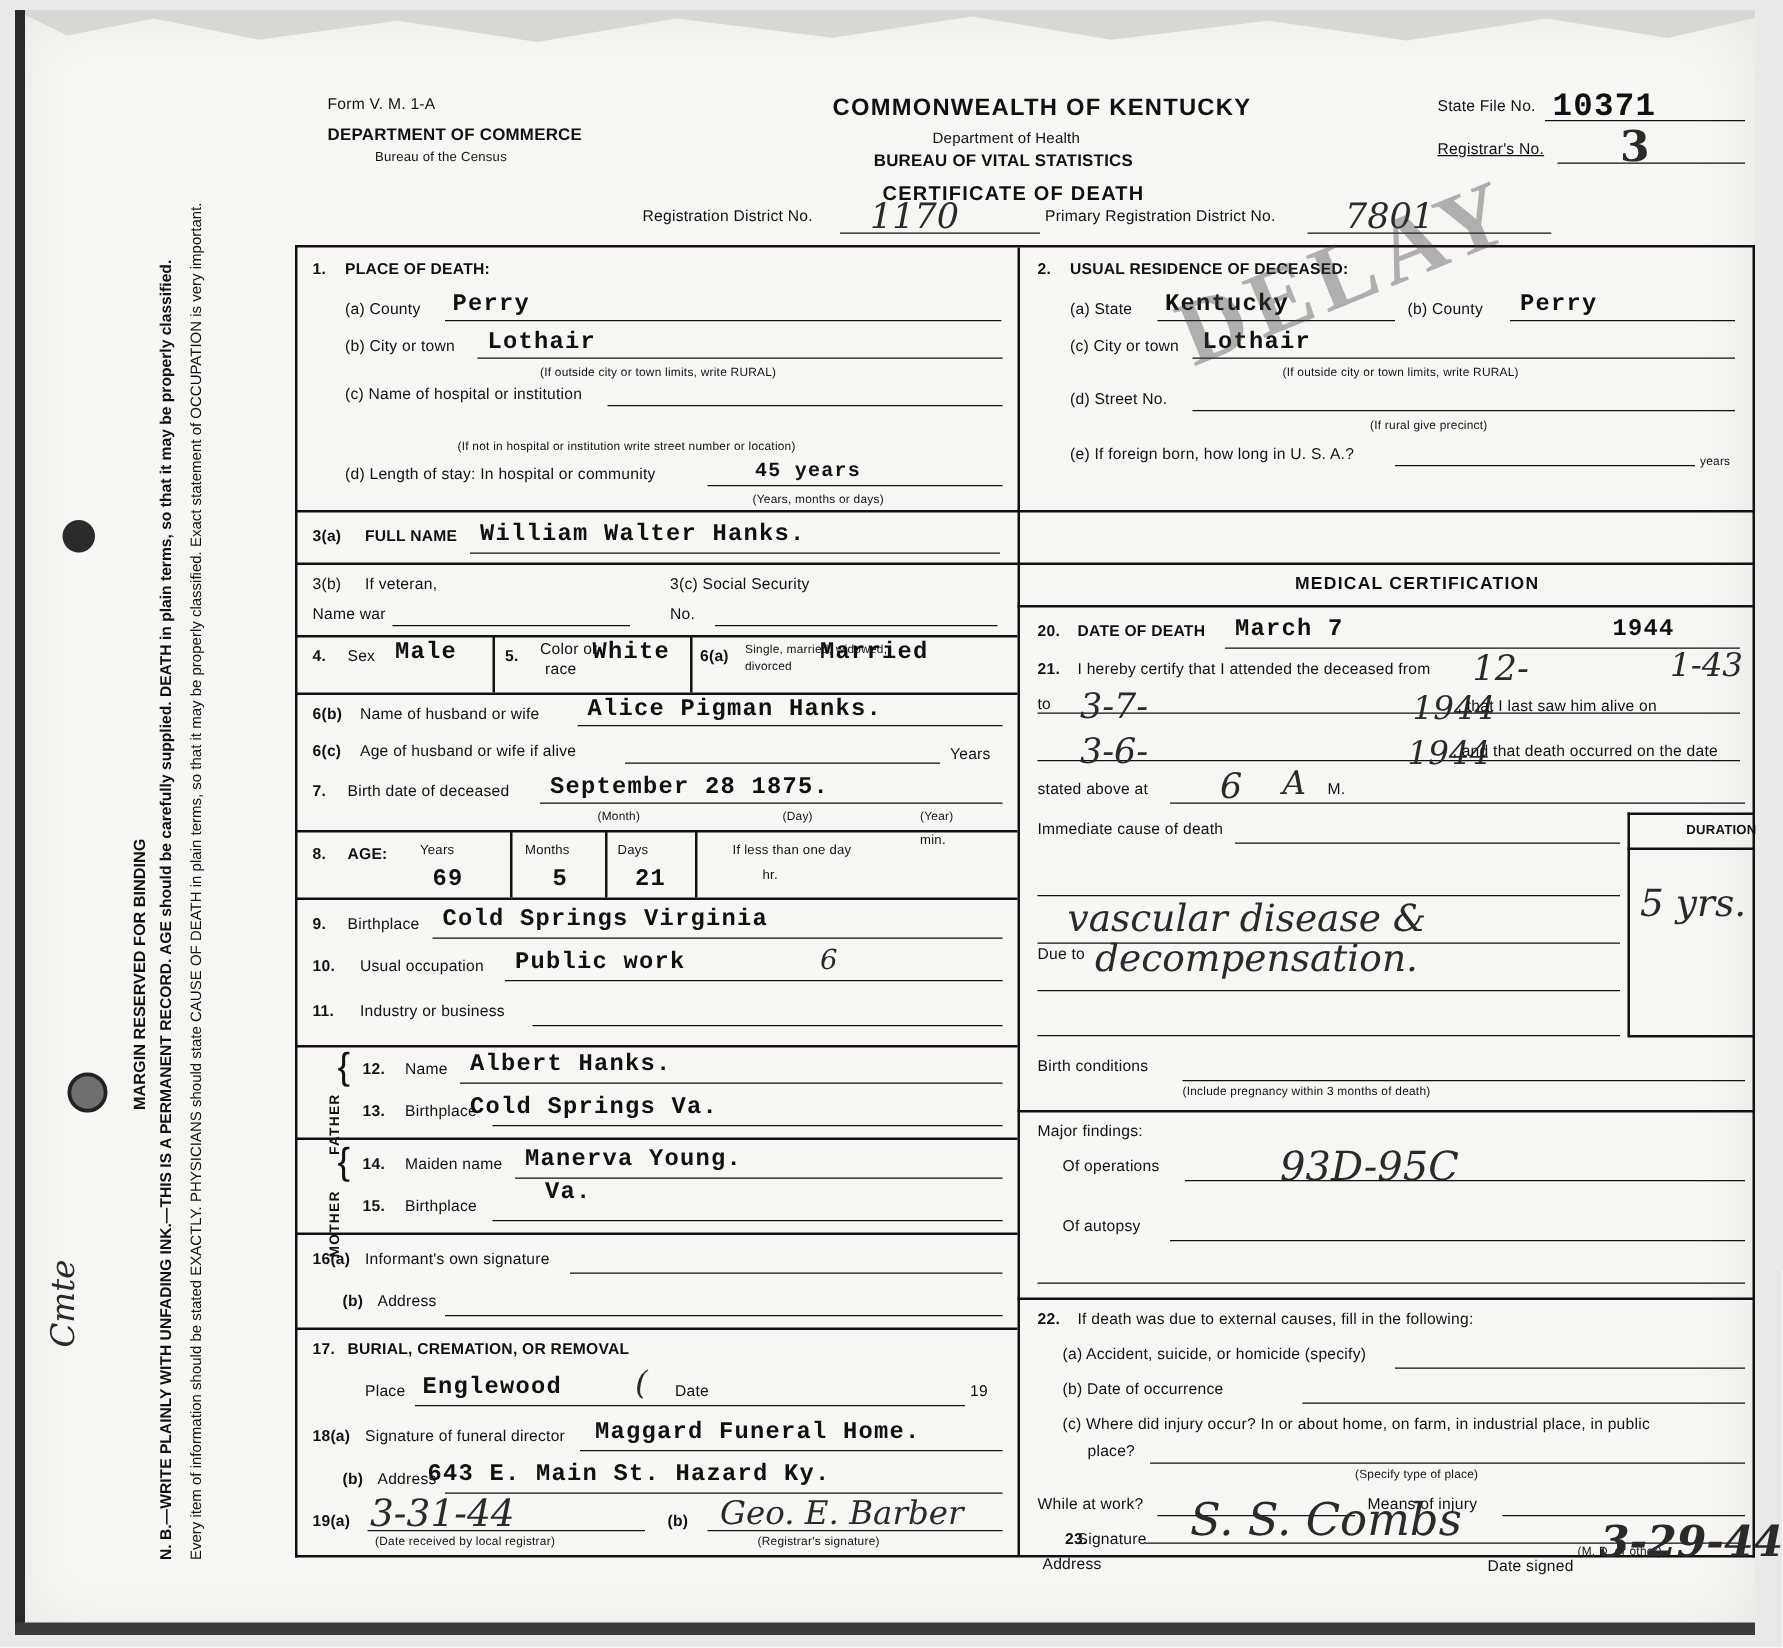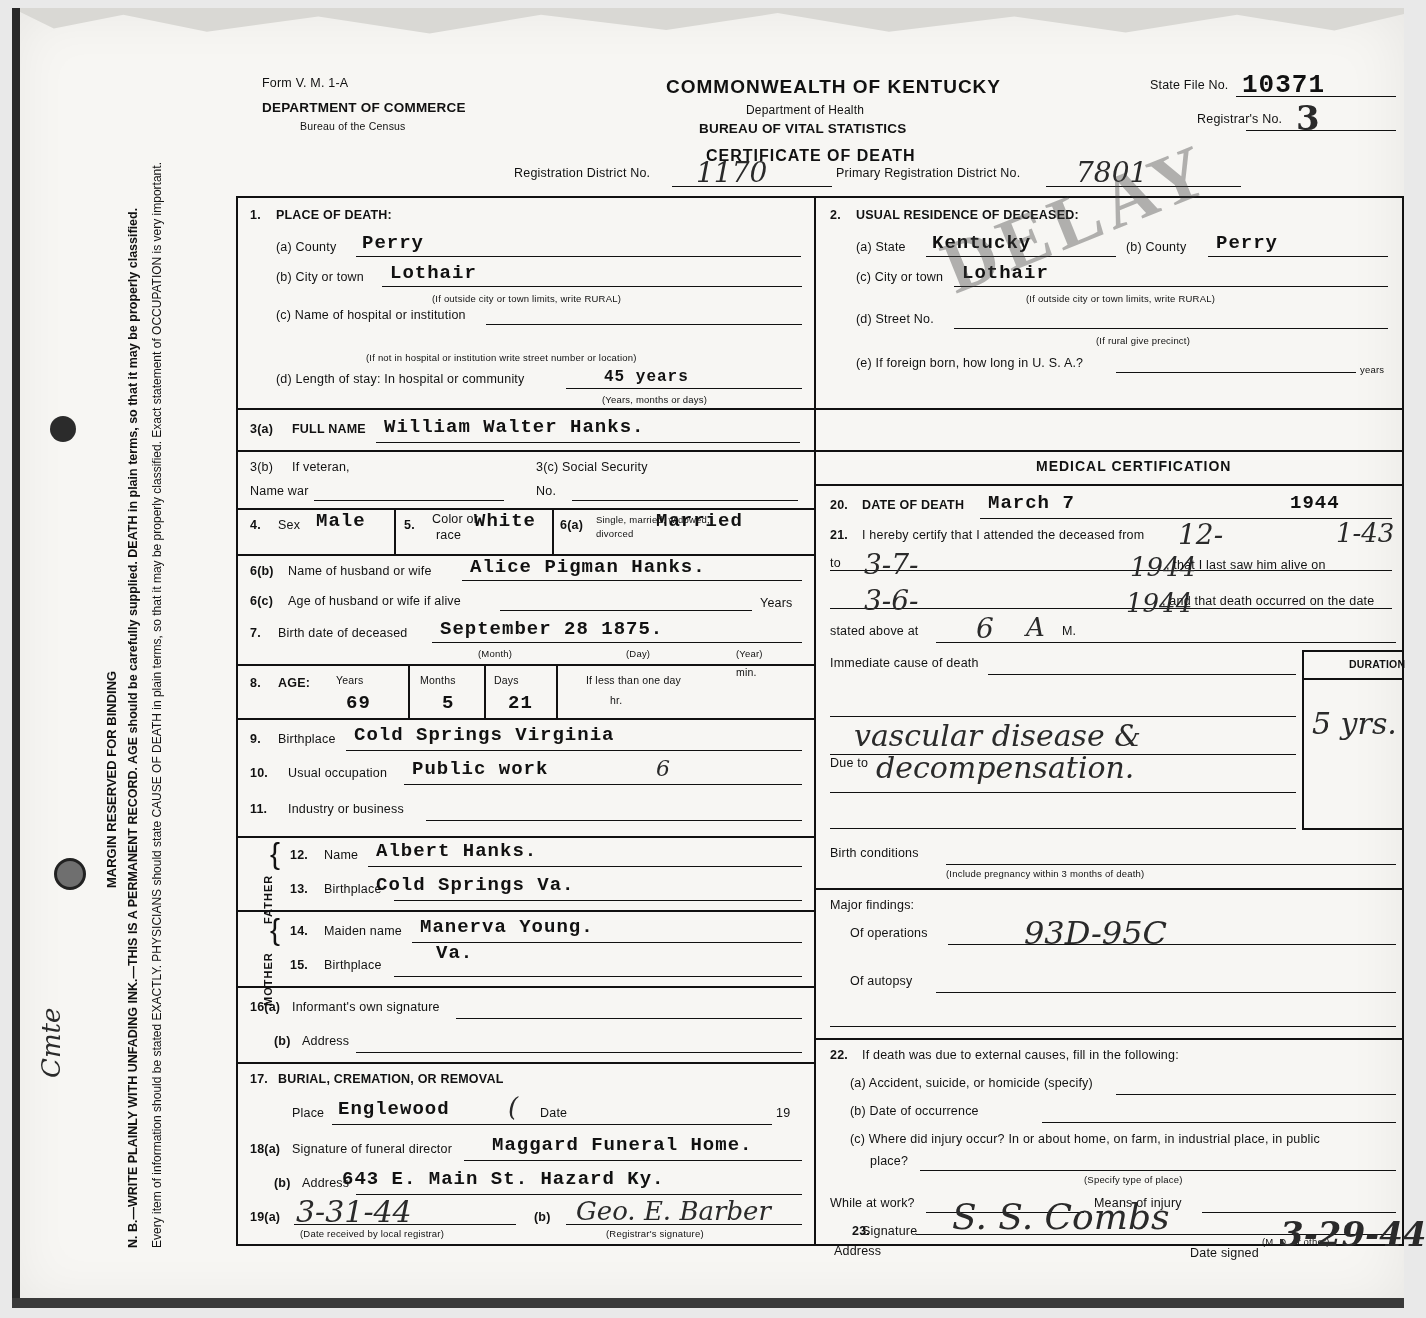--- a/index.html
+++ b/index.html
@@ -64,21 +64,21 @@
       <div class="lbl sm" style="left:64px;top:64px;">Bureau of the Census</div>
 
       <div class="lbl b" style="left:430px;top:20px;font-size:19px;letter-spacing:1px;">COMMONWEALTH OF KENTUCKY</div>
       <div class="lbl" style="left:510px;top:47px;font-size:12px;">Department of Health</div>
       <div class="lbl b" style="left:463px;top:65px;font-size:13.5px;">BUREAU OF VITAL STATISTICS</div>
       <div class="lbl b" style="left:470px;top:91px;font-size:16px;letter-spacing:1px;">CERTIFICATE OF DEATH</div>
 
       <div class="lbl" style="left:914px;top:22px;">State File No.</div>
       <div class="rule" style="left:1000px;top:40px;width:160px;"></div>
       <div class="type" style="left:1006px;top:14px;font-size:26px;">10371</div>
-      <div class="lbl" style="left:961px;top:56px;">Registrar's No.</div>
+      <div class="lbl" style="left:914px;top:56px;text-decoration:underline;">Registrar's No.</div>
       <div class="rule" style="left:1010px;top:74px;width:150px;"></div>
       <div class="hand" style="left:1060px;top:42px;font-size:34px;font-weight:bold;font-style:normal;">3</div>
 
       <div class="lbl" style="left:278px;top:110px;">Registration District No.</div>
       <div class="rule" style="left:436px;top:130px;width:160px;"></div>
       <div class="hand" style="left:460px;top:100px;font-size:28px;">1170</div>
 
       <div class="lbl" style="left:600px;top:110px;">Primary Registration District No.</div>
       <div class="rule" style="left:810px;top:130px;width:195px;"></div>
       <div class="hand" style="left:840px;top:100px;font-size:28px;">7801</div>
@@ -265,21 +265,21 @@
       <div class="lbl" style="left:56px;top:1050px;">Place</div>
       <div class="rule" style="left:96px;top:1068px;width:440px;"></div>
       <div class="type" style="left:102px;top:1042px;">Englewood</div>
       <div class="hand" style="left:272px;top:1036px;font-size:26px;">(</div>
       <div class="lbl" style="left:304px;top:1050px;">Date</div>
       <div class="lbl" style="left:540px;top:1050px;">19</div>
 
       <div class="lbl b" style="left:14px;top:1086px;">18(a)</div>
       <div class="lbl" style="left:56px;top:1086px;">Signature of funeral director</div>
       <div class="rule" style="left:228px;top:1104px;width:338px;"></div>
-      <div class="type" style="left:220px;top:1078px;padding-left:36px;">Maggard Funeral Home.</div>
+      <div class="type" style="left:204px;top:1078px;padding-left:36px;">Maggard Funeral Home.</div>
 
       <div class="lbl b" style="left:38px;top:1120px;">(b)</div>
       <div class="lbl" style="left:66px;top:1120px;">Address</div>
       <div class="rule" style="left:120px;top:1138px;width:446px;"></div>
       <div class="type" style="left:106px;top:1112px;">643 E. Main St. Hazard Ky.</div>
 
       <div class="lbl b" style="left:14px;top:1154px;">19(a)</div>
       <div class="rule" style="left:58px;top:1168px;width:222px;"></div>
       <div class="hand" style="left:60px;top:1138px;font-size:30px;">3-31-44</div>
       <div class="lbl xs" style="left:64px;top:1172px;">(Date received by local registrar)</div>

